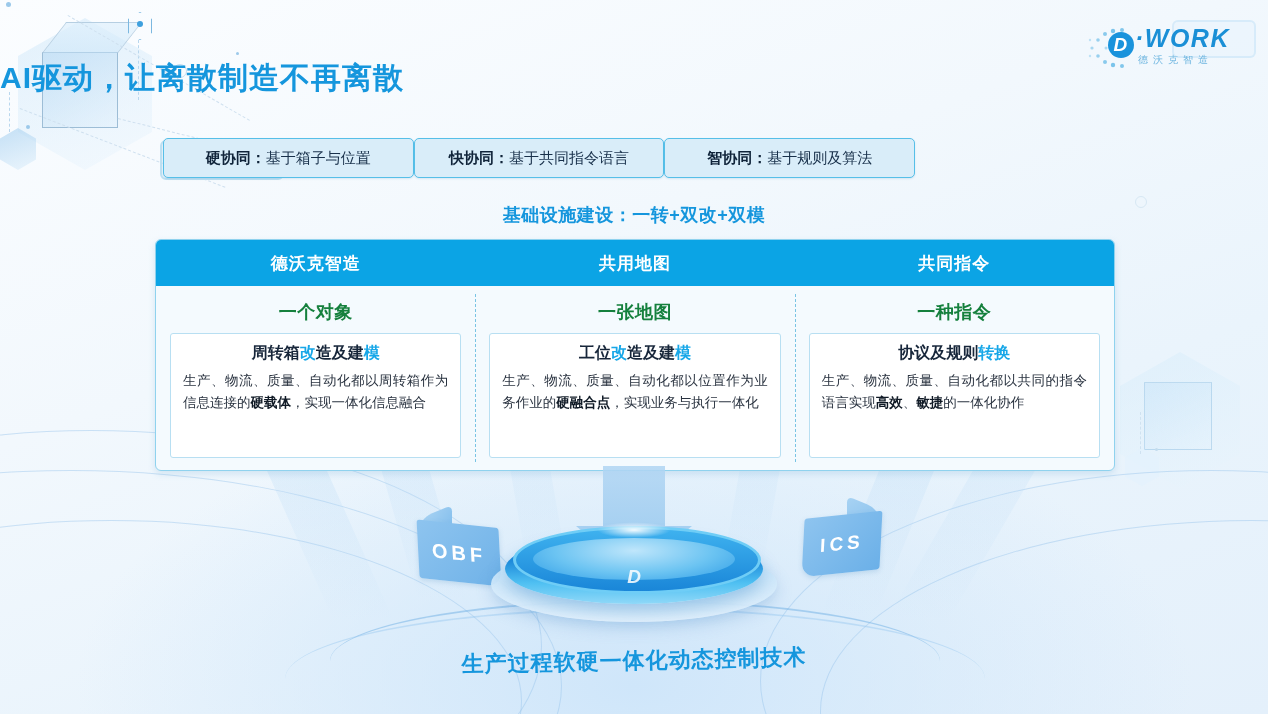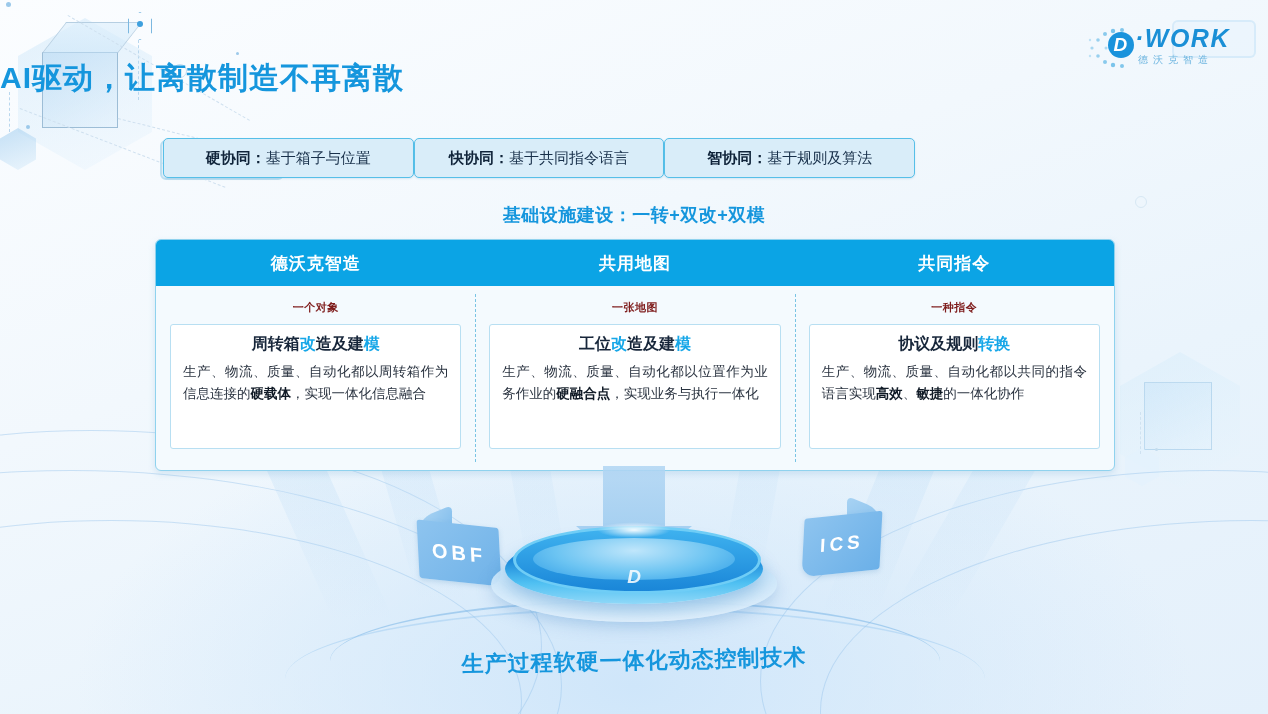--- a/index.html
+++ b/index.html
@@ -83,21 +83,21 @@
     flex:1;display:flex;align-items:center;justify-content:center;
     color:#fff;font-size:17px;font-weight:bold;letter-spacing:1px;
   }
   .panel-body{display:flex;height:184px;position:relative;}
   .col{flex:1;position:relative;padding:10px 14px 0;box-sizing:border-box;}
   .col + .col::before{
     content:"";position:absolute;left:0;top:8px;bottom:8px;
     border-left:1px dashed #79c4e4;
   }
   .col-sub{
-    text-align:center;font-size:11px;font-weight:bold;color:#7f1d1d;
+    text-align:center;font-size:18px;font-weight:bold;color:#15803d;
     margin:4px 0 9px;letter-spacing:.5px;
   }
   .card{
     background:#fff;border:1px solid #b8dff2;border-radius:3px;
     padding:9px 12px 10px;box-sizing:border-box;height:125px;
   }
   .card-title{
     text-align:center;font-size:16px;font-weight:bold;color:#17263a;margin-bottom:6px;
   }
   .card-title em{font-style:normal;color:#17a7e8;}

